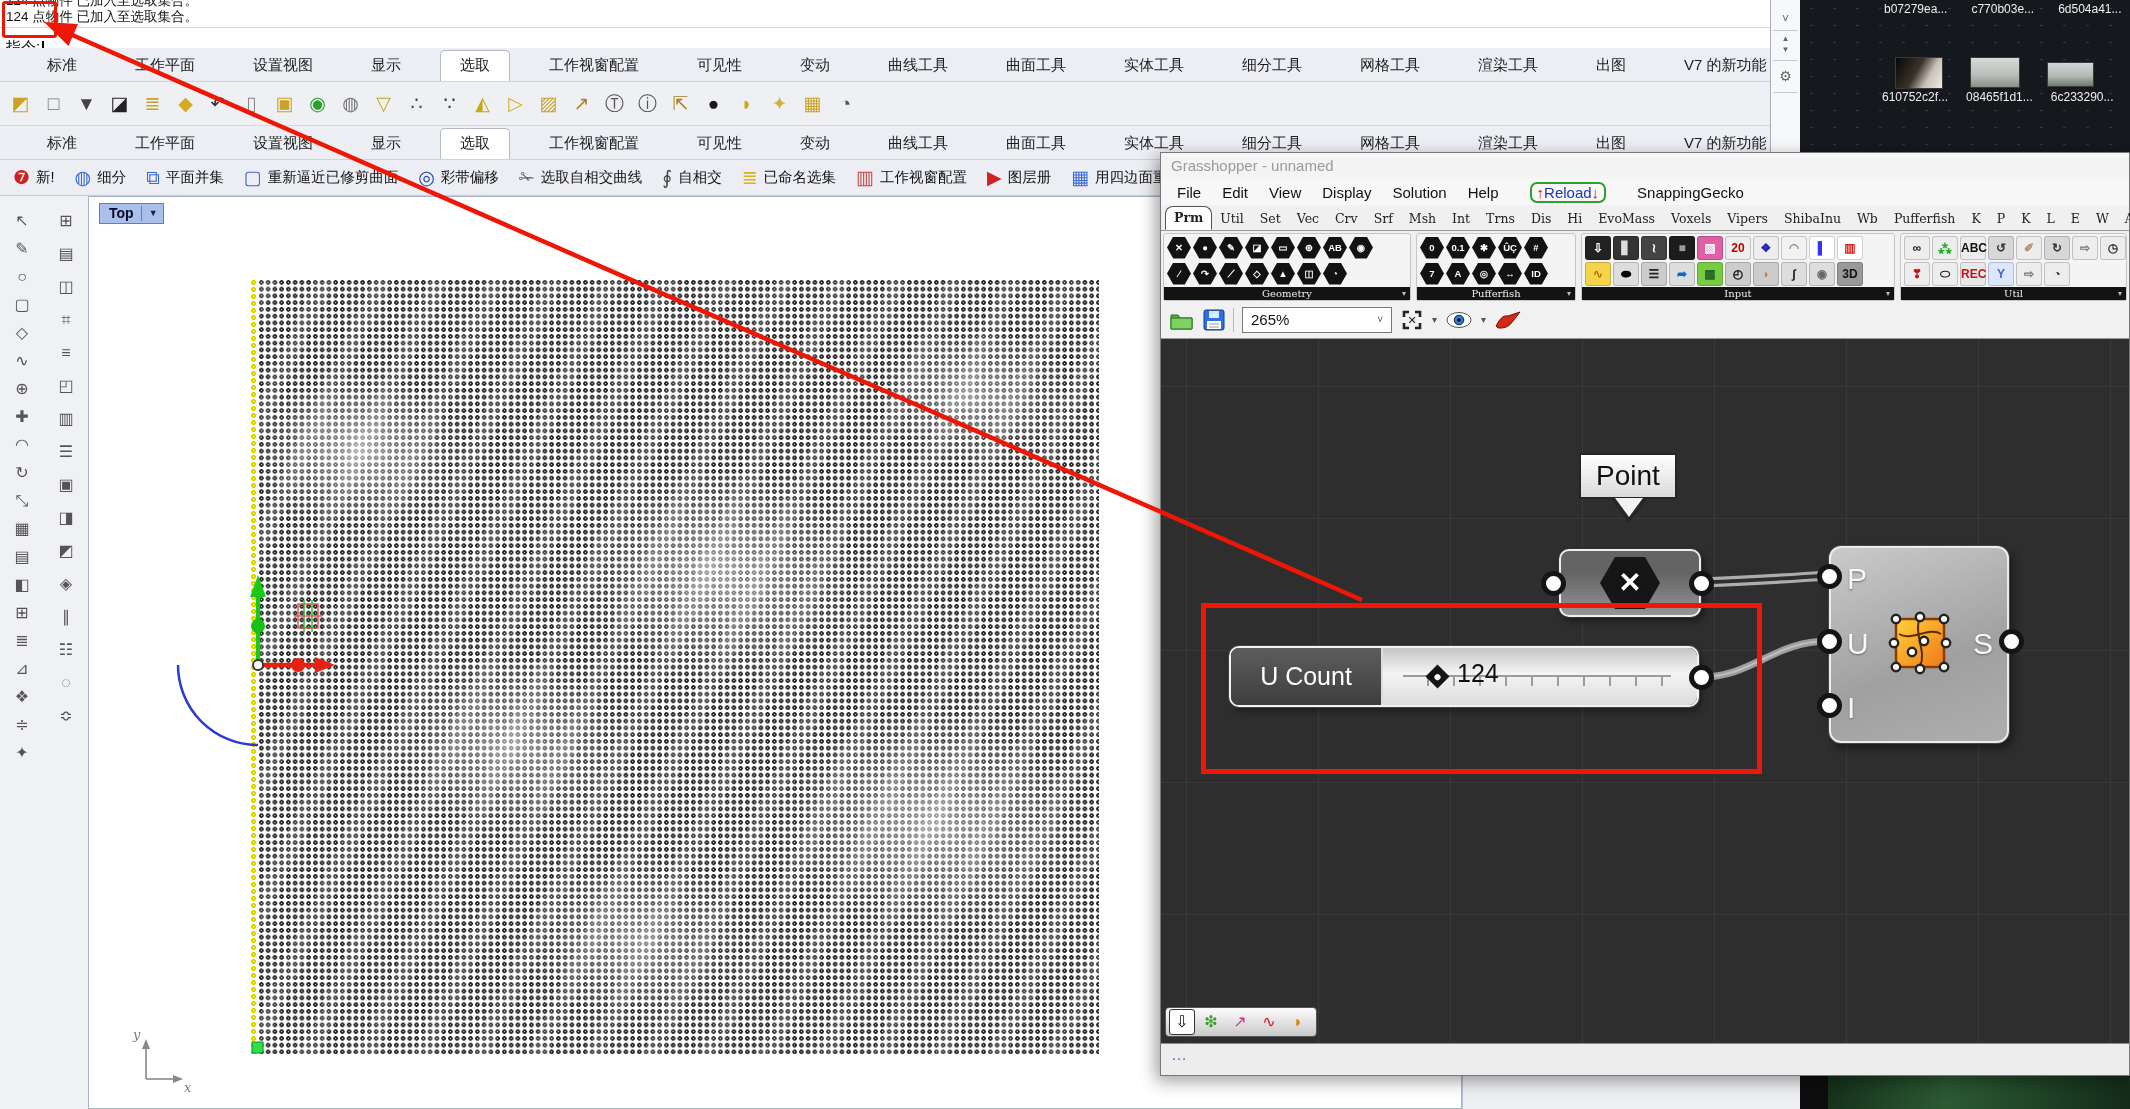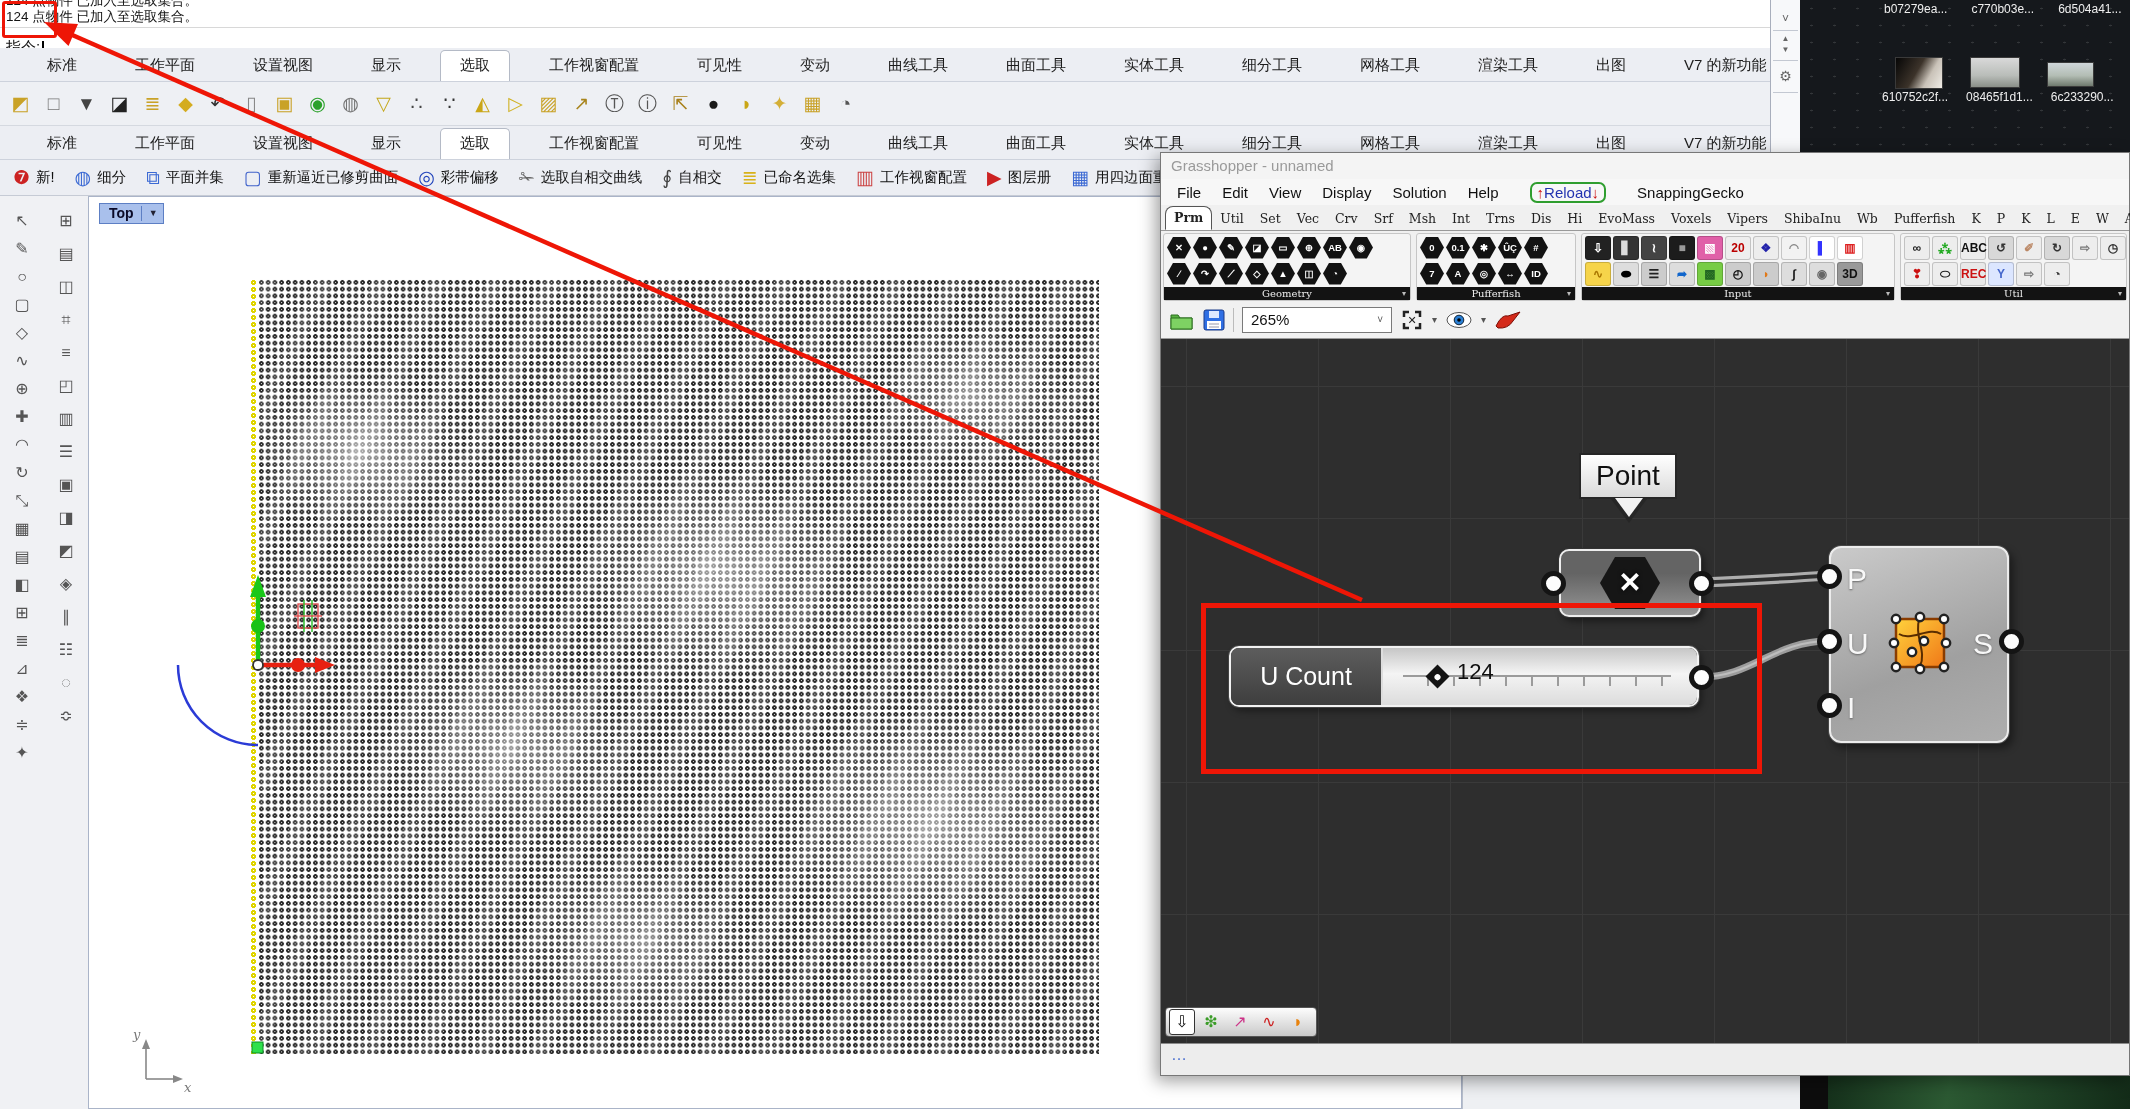--- a/index.html
+++ b/index.html
@@ -112,21 +112,21 @@
   .portlabel{position:absolute;color:#f8f8f8;font-size:30px;text-shadow:0 1px 2px #666;}
   #slider{left:68px;top:307px;width:470px;height:61px;border-radius:10px;border:2px solid #f2f2f2;overflow:hidden;
           box-shadow:0 0 0 1px #444, 3px 4px 7px rgba(0,0,0,.4);box-sizing:border-box;display:flex;}
   .slab{width:150px;background:linear-gradient(#5d5d5d,#3e3e3e);color:#fff;font-size:25px;display:flex;
         align-items:center;justify-content:center;border-right:2px solid #ddd;flex:0 0 auto;}
   .srail{flex:1;position:relative;background:linear-gradient(#c6c6c6,#f4f4f4 45%,#dcdcdc);}
   .rline{position:absolute;left:20px;right:26px;top:27px;height:9px;border-top:2px solid #9b9b9b;
          background:repeating-linear-gradient(90deg,transparent 0 24.5px,#9b9b9b 24.5px 26px);}
   .sdiamond{position:absolute;left:46px;top:20px;width:17px;height:17px;background:#141414;transform:rotate(45deg);}
   .sdiamond::after{content:"";position:absolute;left:5.5px;top:5.5px;width:6px;height:6px;background:#fff;border-radius:50%;}
-  .sval{position:absolute;left:74px;top:11px;font-size:22px;color:#101010;}
+  .sval{position:absolute;left:74px;top:11px;font-size:25px;color:#101010;}
   .grip{position:absolute;width:15px;height:15px;border-radius:50%;background:#fdfdfd;border:5px solid #141414;}
   #ghmini{left:4px;top:668px;width:152px;height:30px;background:linear-gradient(#fdfdfd,#c9c9c9);
           border:1px solid #555;border-radius:4px;display:flex;align-items:center;gap:3px;padding:0 3px;box-sizing:border-box;}
   .micon{width:26px;height:26px;font-size:16px;line-height:26px;text-align:center;}
   .micon.first{border:1px solid #333;background:#fff;border-radius:3px;box-sizing:border-box;line-height:23px;}
   #ghstatus{left:0;top:890px;width:968px;height:32px;background:#ededed;border-top:1px solid #8a8a8a;
             font-size:16px;color:#4a6fd0;padding:2px 0 0 10px;box-sizing:border-box;letter-spacing:2px;}
 
   
   #dsk{left:1800px;top:0;width:330px;height:152px;background-color:#15181c;overflow:hidden;

